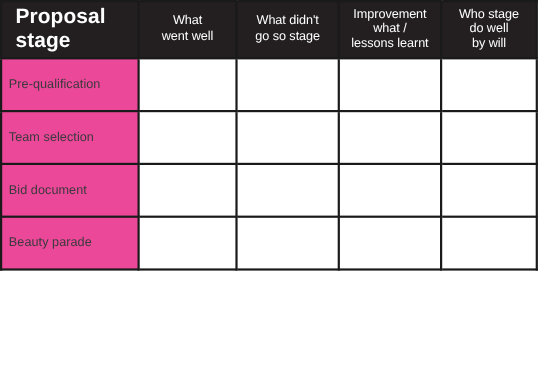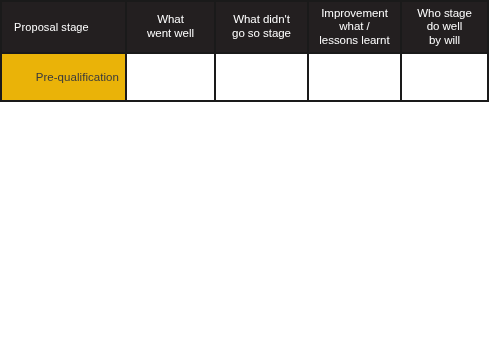--- a/index.html
+++ b/index.html
@@ -56,23 +56,24 @@
     border-right: none;
   }
   .header-row th .hdr-text {
     display: block;
     line-height: 1.18;
   }
   .header-row th.stage-head {
     text-align: left;
   }
   .header-row th.stage-head .hdr-text {
-    font-size: 11px;
+    font-size: 19px;
     padding-left: 12px;
     letter-spacing: 0.1px;
+    font-weight: bold;
   }
   .header-row th.col-head {
     text-align: center;
   }
   .header-row th.col-head .hdr-text {
     font-size: 11.5px;
     padding: 0 3px;
     letter-spacing: -0.05px;
   }
 
@@ -85,22 +86,22 @@
     border-left: none;
   }
   .body-row td:last-child {
     border-right: none;
   }
   .body-row:last-child td {
     border-bottom-width: 2px;
   }
 
   td.stage-cell {
-    background: #eab308;
-    text-align: right;
+    background: #ec4899;
+    text-align: left;
   }
   td.stage-cell .stage-text {
     display: block;
     font-size: 11.5px;
     line-height: 1.22;
     color: #3a3a3c;
     padding: 0 6px;
     letter-spacing: 0.05px;
   }
 
@@ -151,19 +152,46 @@
     <tr class="body-row">
       <td class="stage-cell">
         <span class="stage-text">Pre-qualification</span>
       </td>
       <td class="entry-cell"></td>
       <td class="entry-cell"></td>
       <td class="entry-cell"></td>
       <td class="entry-cell"></td>
     </tr>
 
+    <tr class="body-row">
+      <td class="stage-cell">
+        <span class="stage-text">Team selection</span>
+      </td>
+      <td class="entry-cell"></td>
+      <td class="entry-cell"></td>
+      <td class="entry-cell"></td>
+      <td class="entry-cell"></td>
+    </tr>
 
 
+    <tr class="body-row">
+      <td class="stage-cell">
+        <span class="stage-text">Bid document</span>
+      </td>
+      <td class="entry-cell"></td>
+      <td class="entry-cell"></td>
+      <td class="entry-cell"></td>
+      <td class="entry-cell"></td>
+    </tr>
 
+    <tr class="body-row">
+      <td class="stage-cell">
+        <span class="stage-text">Beauty parade</span>
+      </td>
+      <td class="entry-cell"></td>
+      <td class="entry-cell"></td>
+      <td class="entry-cell"></td>
+      <td class="entry-cell"></td>
+    </tr>
 
 
   </tbody>
 </table>
 
 </body></html>

